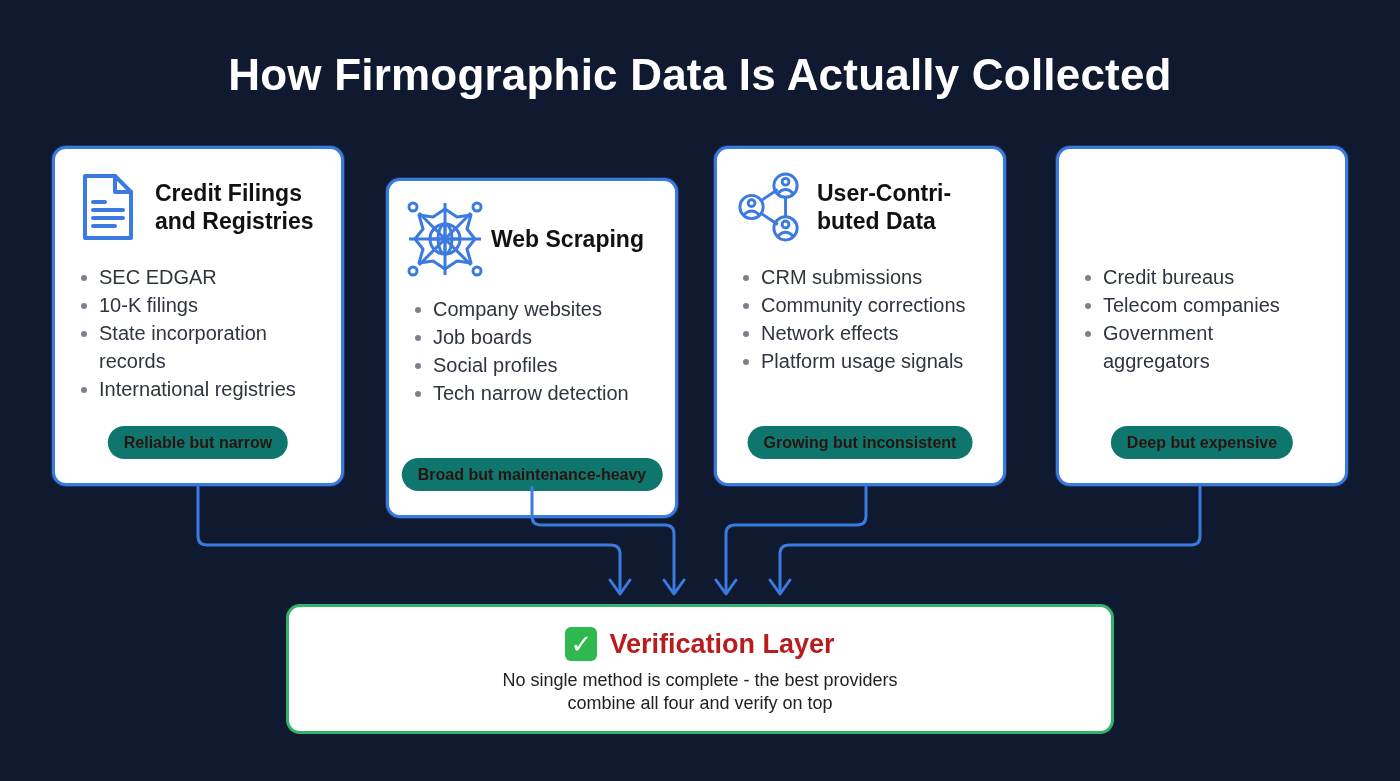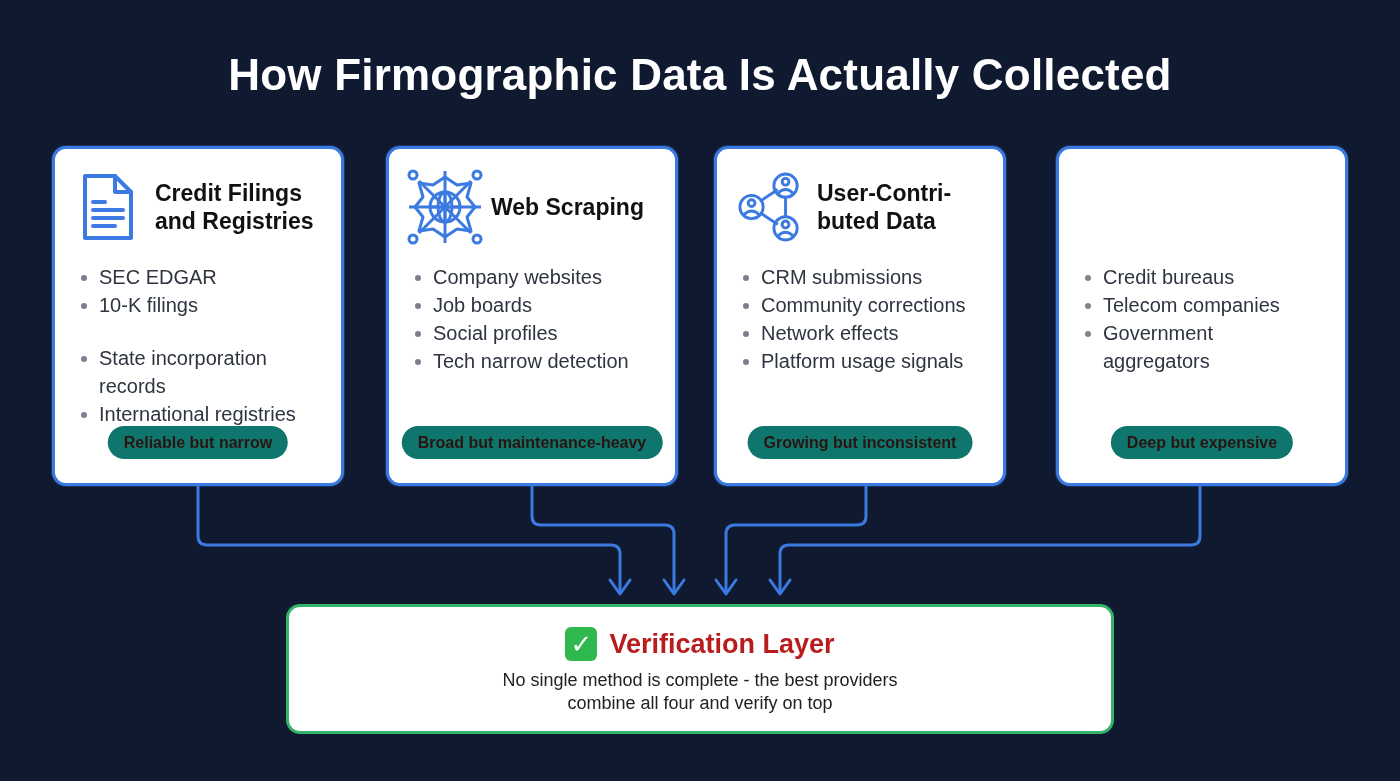--- a/index.html
+++ b/index.html
@@ -74,27 +74,27 @@
       </svg>
     </div>
     <div class="card-title">
       <div>Credit Filings</div>
       <div>and Registries</div>
     </div>
   </div>
   <ul>
     <li>SEC EDGAR</li>
     <li>10-K filings</li>
-    <li style="width:210px;margin-top:25px;">State incorporation records</li>
+    <li style="width:210px;">State incorporation records</li>
     <li>International registries</li>
   </ul>
   <div class="pill">Reliable but narrow</div>
 </div>
 
-<div class="card" style="left:386px;">
+<div class="card" style="left:386px;margin-top:32px;">
   <div class="card-head" style="left:14px;">
     <div class="card-icon" style="width:84px;">
       <svg width="80" height="80" viewBox="0 0 80 80" fill="none" stroke="#3b7ae0" stroke-width="3" stroke-linejoin="round">
         <circle cx="40" cy="40" r="15"></circle>
         <ellipse cx="40" cy="40" rx="7" ry="15"></ellipse>
         <line x1="25" y1="40" x2="55" y2="40"></line>
         <line x1="40" y1="25" x2="40" y2="55"></line>
         <path d="M40 10 L52 18 L66 16 L62 30 L70 40 L62 50 L66 64 L52 62 L40 70 L28 62 L14 64 L18 50 L10 40 L18 30 L14 16 L28 18 Z"></path>
         <line x1="40" y1="4" x2="40" y2="76"></line>
         <line x1="4" y1="40" x2="76" y2="40"></line>

